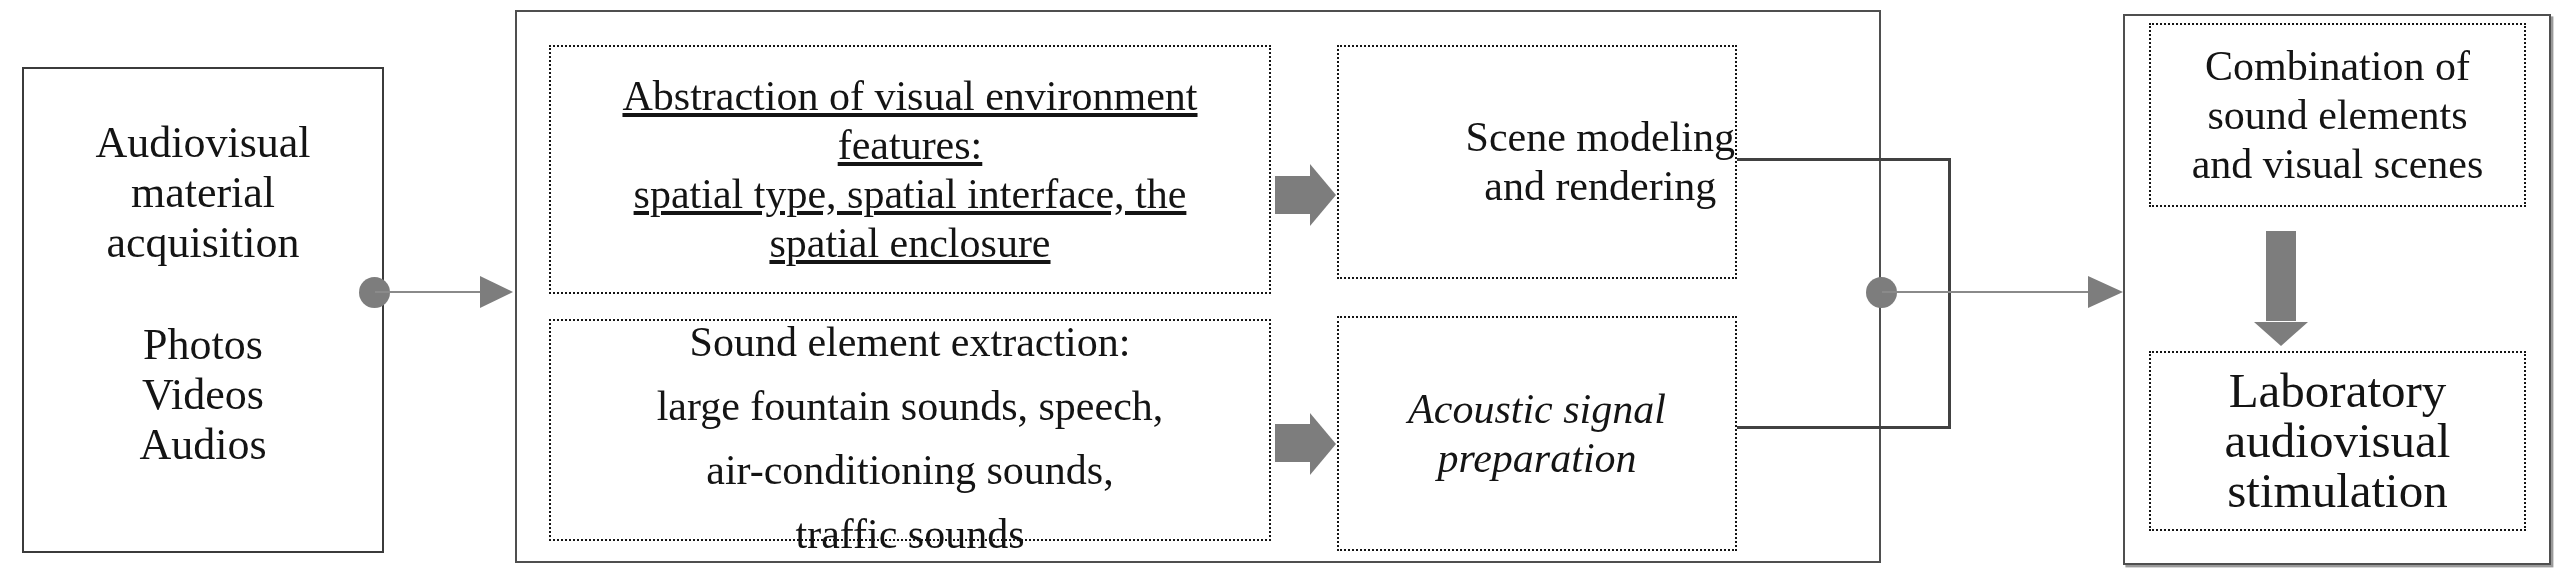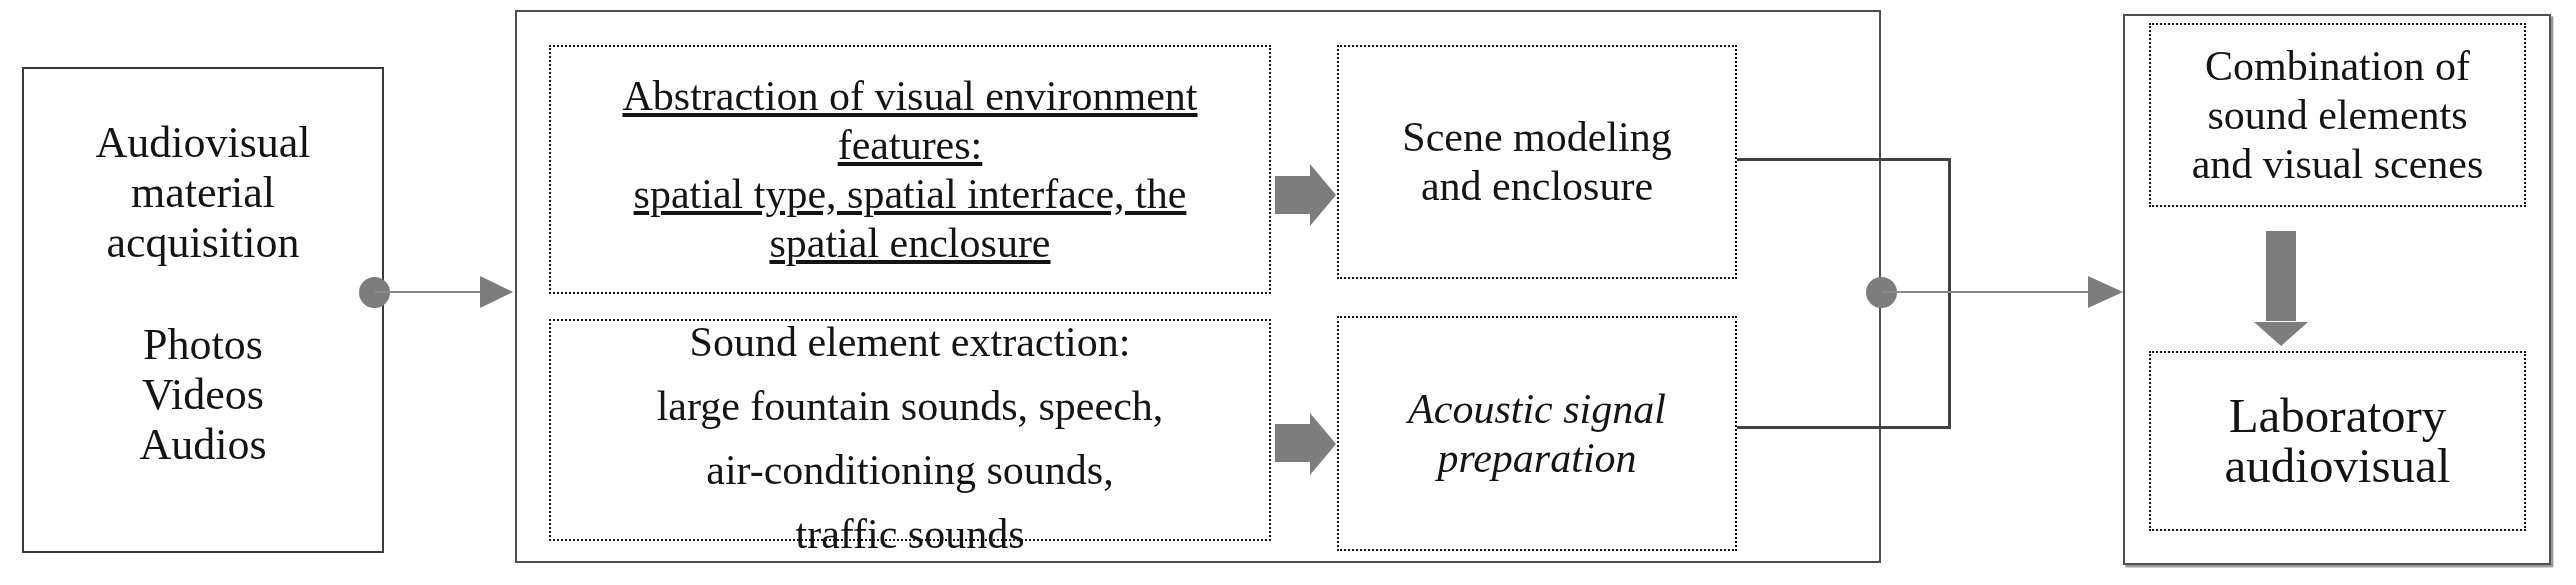--- a/index.html
+++ b/index.html
@@ -81,24 +81,24 @@
       <div class="line">traffic sounds</div>
     </div>
   </div>
 
   <div class="shaft" style="left:1275px;top:176px;width:35px;height:38px;"></div>
   <div class="tri" style="left:1310px;top:164px;border-width:31px 0 31px 26px;border-color:transparent transparent transparent var(--arrow-gray);"></div>
 
   <div class="shaft" style="left:1275px;top:424px;width:35px;height:38px;"></div>
   <div class="tri" style="left:1310px;top:413px;border-width:31px 0 31px 26px;border-color:transparent transparent transparent var(--arrow-gray);"></div>
 
-  <div class="dotted-box" style="left:1337px;top:45px;width:400px;height:234px;">
+  <div class="dotted-box" style="left:1337px;top:45px;width:400px;height:234px;align-items:flex-end;">
     <div class="lines">
       <div class="line">Scene modeling</div>
-      <div class="line">and enclosure</div>
+      <div class="line">and rendering</div>
     </div>
   </div>
 
   <div class="dotted-box" style="left:1337px;top:316px;width:400px;height:235px;font-style:italic;">
     <div class="lines">
       <div class="line">Acoustic signal</div>
       <div class="line">preparation</div>
     </div>
   </div>
 
@@ -120,17 +120,18 @@
     </div>
   </div>
 
   <div class="shaft" style="left:2266px;top:231px;width:30px;height:90px;"></div>
   <div class="tri" style="left:2254px;top:322px;border-width:24px 27.5px 0 27.5px;border-color:var(--arrow-gray) transparent transparent transparent;"></div>
 
   <div class="dotted-box" id="laboratory-box" style="left:2149px;top:351px;width:377px;height:180px;">
     <div class="lines">
       <div class="line">Laboratory</div>
       <div class="line">audiovisual</div>
+      <div class="line">stimulation</div>
     </div>
   </div>
 
 </div>
 
 
 </body></html>

